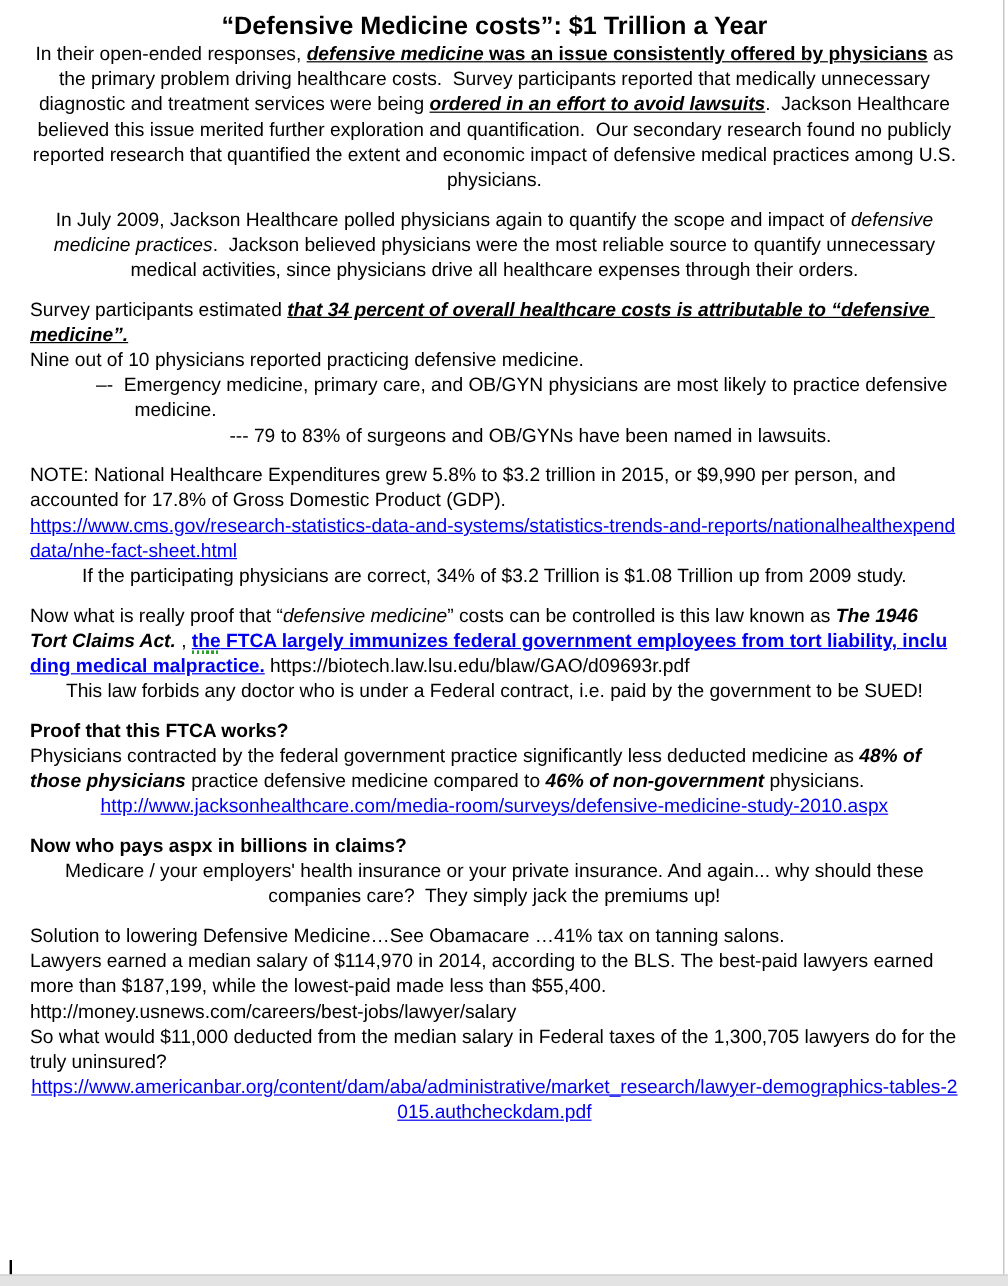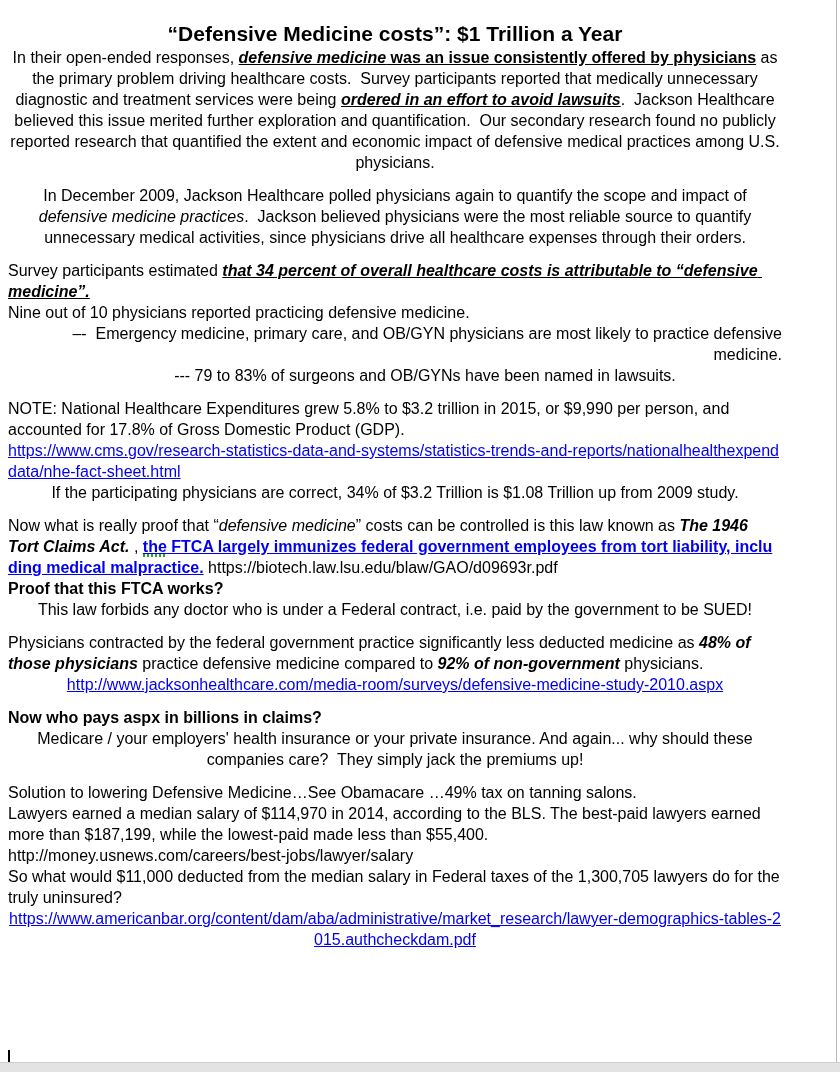--- a/index.html
+++ b/index.html
@@ -12,41 +12,40 @@
     height: 1072px;
     overflow: hidden;
     position: relative;
     font-family: "Liberation Sans", "DejaVu Sans", sans-serif;
     font-size: 16px;
     line-height: 21px;
     color: #000000;
   }
   .doc {
     position: absolute;
-    top: 0; left: 0;
+    top: 0; left: 17px;
     width: 800px;
     padding: 9px 18px 0 8px;
     box-sizing: border-box;
-    margin-top: 12px;
   }
   .para {
     margin: 0;
     white-space: pre-wrap;
     word-break: break-word;
   }
   .para.gap { margin-bottom: 12px; text-align: center; }
   .title {
     font-size: 21px;
     line-height: 26px;
     font-weight: 700;
     text-align: center;
     white-space: normal;
   }
   .heading { font-weight: 700; }
-  .bullet1 { margin-left: 87px; text-indent: -32px; text-align: right; }
+  .bullet1 { margin-left: 87px; text-indent: -32px; }
   .bullet2 { margin-left: 60px; }
   .b { font-weight: 700; }
   .i { font-style: italic; }
   .u { text-decoration: underline; }
   .link {
     color: var(--link-color, #0000ee);
     text-decoration: underline;
     word-break: break-all;
     cursor: pointer;
   }
@@ -79,36 +78,36 @@
     border-top: 1px solid #cecece;
     box-sizing: border-box;
   }
 </style>
 </head>
 <body>
 
 <div class="doc">
     <div class="para title"><span class="b">“Defensive Medicine costs”: $1 Trillion a Year</span></div>
     <div class="para body gap"><span>In their open-ended responses, </span><span class="b i u">defensive medicine</span><span class="b u"> was an issue consistently offered by physicians</span><span> as the primary problem driving healthcare costs.  Survey participants reported that medically unnecessary diagnostic and treatment services were being </span><span class="b i u">ordered in an effort to avoid lawsuits</span><span>.  Jackson Healthcare believed this issue merited further exploration and quantification.  Our secondary research found no publicly reported research that quantified the extent and economic impact of defensive medical practices among U.S. physicians.</span></div>
-    <div class="para body gap"><span>In December 2009, Jackson Healthcare polled physicians again to quantify the scope and impact of </span><span class="i">defensive medicine practices</span><span>.  Jackson believed physicians were the most reliable source to quantify unnecessary medical activities, since physicians drive all healthcare expenses through their orders.</span></div>
+    <div class="para body gap"><span>In July 2009, Jackson Healthcare polled physicians again to quantify the scope and impact of </span><span class="i">defensive medicine practices</span><span>.  Jackson believed physicians were the most reliable source to quantify unnecessary medical activities, since physicians drive all healthcare expenses through their orders.</span></div>
     <div class="para body"><span>Survey participants estimated </span><span class="b i u">that 34 percent of overall healthcare costs is attributable to “defensive medicine”.</span></div>
     <div class="para body"><span>Nine out of 10 physicians reported practicing defensive medicine.</span></div>
     <div class="para bullet1"><span>–-  Emergency medicine, primary care, and OB/GYN physicians are most likely to practice defensive medicine.</span></div>
     <div class="para bullet2 gap"><span>--- 79 to 83% of surgeons and OB/GYNs have been named in lawsuits.</span></div>
     <div class="para body"><span>NOTE: National Healthcare Expenditures grew 5.8% to $3.2 trillion in 2015, or $9,990 per person, and accounted for 17.8% of Gross Domestic Product (GDP).</span></div>
     <div class="para body"><span class="link">https://www.cms.gov/research-statistics-data-and-systems/statistics-trends-and-reports/nationalhealthexpenddata/nhe-fact-sheet.html</span></div>
     <div class="para body gap"><span>If the participating physicians are correct, 34% of $3.2 Trillion is $1.08 Trillion up from 2009 study.</span></div>
     <div class="para body"><span>Now what is really proof that “</span><span class="i">defensive medicine</span><span>” costs can be controlled is this law known as </span><span class="b i">The 1946 Tort Claims Act.</span><span> , </span><span class="b link sq">the</span><span class="b link"> FTCA largely immunizes federal government employees from tort liability, including medical malpractice.</span><span> https://biotech.law.lsu.edu/blaw/GAO/d09693r.pdf</span></div>
+    <div class="para body gap"><span>This law forbids any doctor who is under a Federal contract, i.e. paid by the government to be SUED!</span></div>
     <div class="para heading"><span class="b">Proof that this FTCA works?</span></div>
-    <div class="para body gap"><span>This law forbids any doctor who is under a Federal contract, i.e. paid by the government to be SUED!</span></div>
-    <div class="para body"><span>Physicians contracted by the federal government practice significantly less deducted medicine as </span><span class="b i">48% of those physicians</span><span> practice defensive medicine compared to </span><span class="b i">92% of non-government</span><span> physicians.</span></div>
+    <div class="para body"><span>Physicians contracted by the federal government practice significantly less deducted medicine as </span><span class="b i">48% of those physicians</span><span> practice defensive medicine compared to </span><span class="b i">46% of non-government</span><span> physicians.</span></div>
     <div class="para body gap"><span class="link">http://www.jacksonhealthcare.com/media-room/surveys/defensive-medicine-study-2010.aspx</span></div>
     <div class="para heading"><span class="b">Now who pays aspx in billions in claims?</span></div>
     <div class="para body gap"><span>Medicare / your employers' health insurance or your private insurance. And again... why should these companies care?  They simply jack the premiums up!</span></div>
-    <div class="para body"><span>Solution to lowering Defensive Medicine…See Obamacare …49% tax on tanning salons.</span></div>
+    <div class="para body"><span>Solution to lowering Defensive Medicine…See Obamacare …41% tax on tanning salons.</span></div>
     <div class="para body"><span>Lawyers earned a median salary of $114,970 in 2014, according to the BLS. The best-paid lawyers earned more than $187,199, while the lowest-paid made less than $55,400.</span></div>
     <div class="para body"><span>http://money.usnews.com/careers/best-jobs/lawyer/salary</span></div>
     <div class="para body"><span>So what would $11,000 deducted from the median salary in Federal taxes of the 1,300,705 lawyers do for the truly uninsured?</span></div>
     <div class="para body gap"><span class="link">https://www.americanbar.org/content/dam/aba/administrative/market_research/lawyer-demographics-tables-2015.authcheckdam.pdf</span></div>
   </div>
 
 <div class="page-right-edge"></div>
 <div class="text-cursor"></div>
 <div class="bottom-bar"></div>
 

